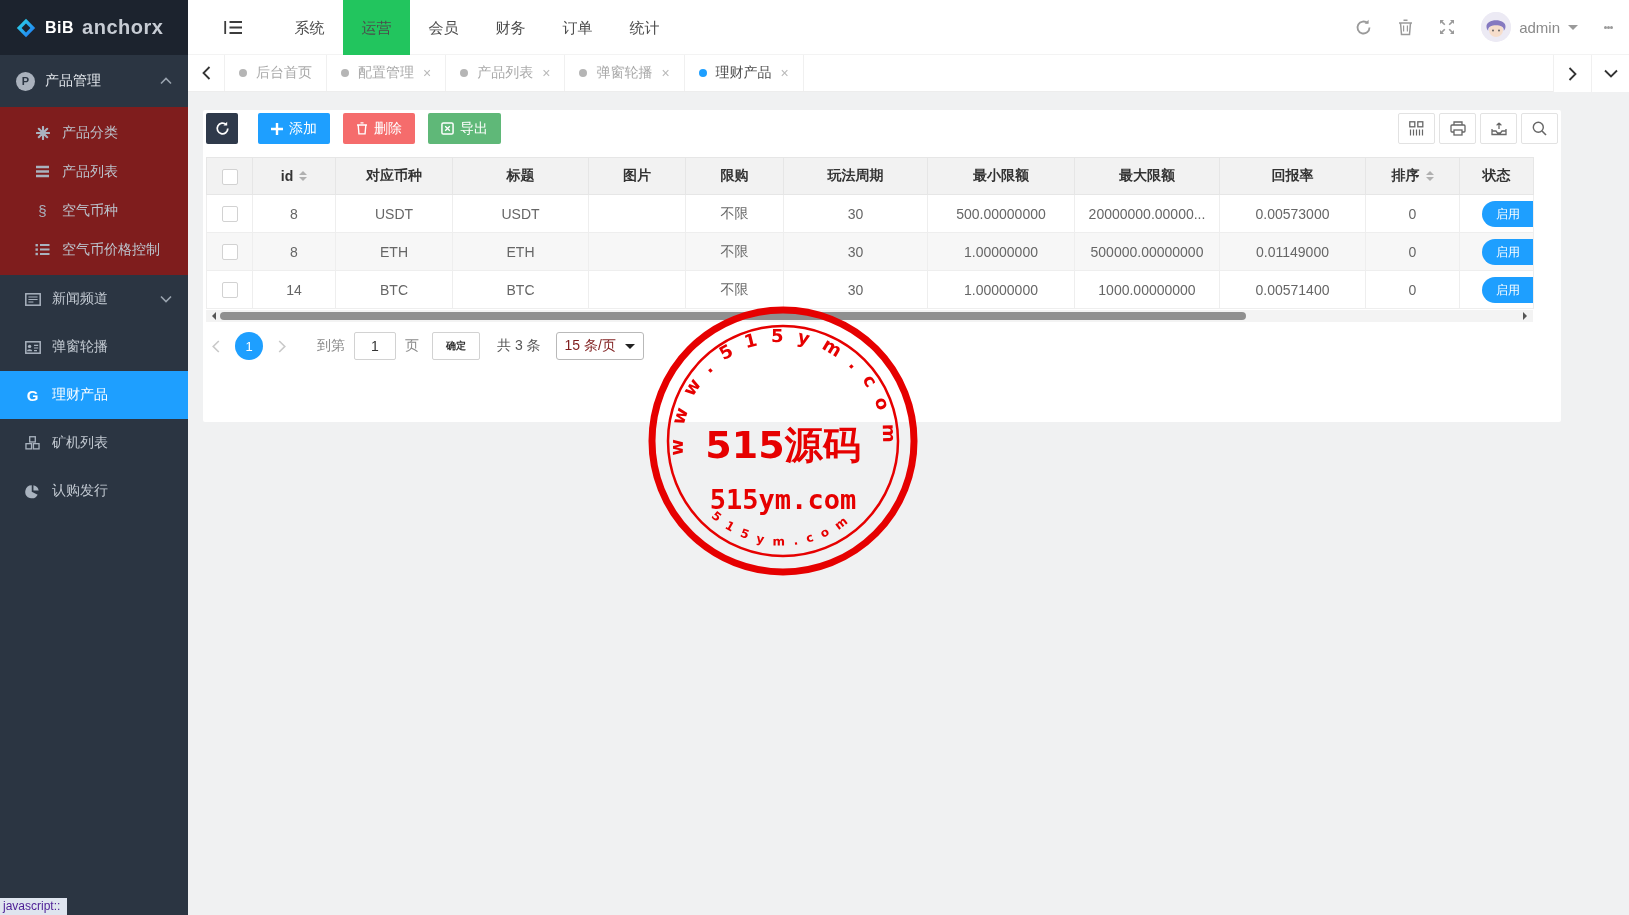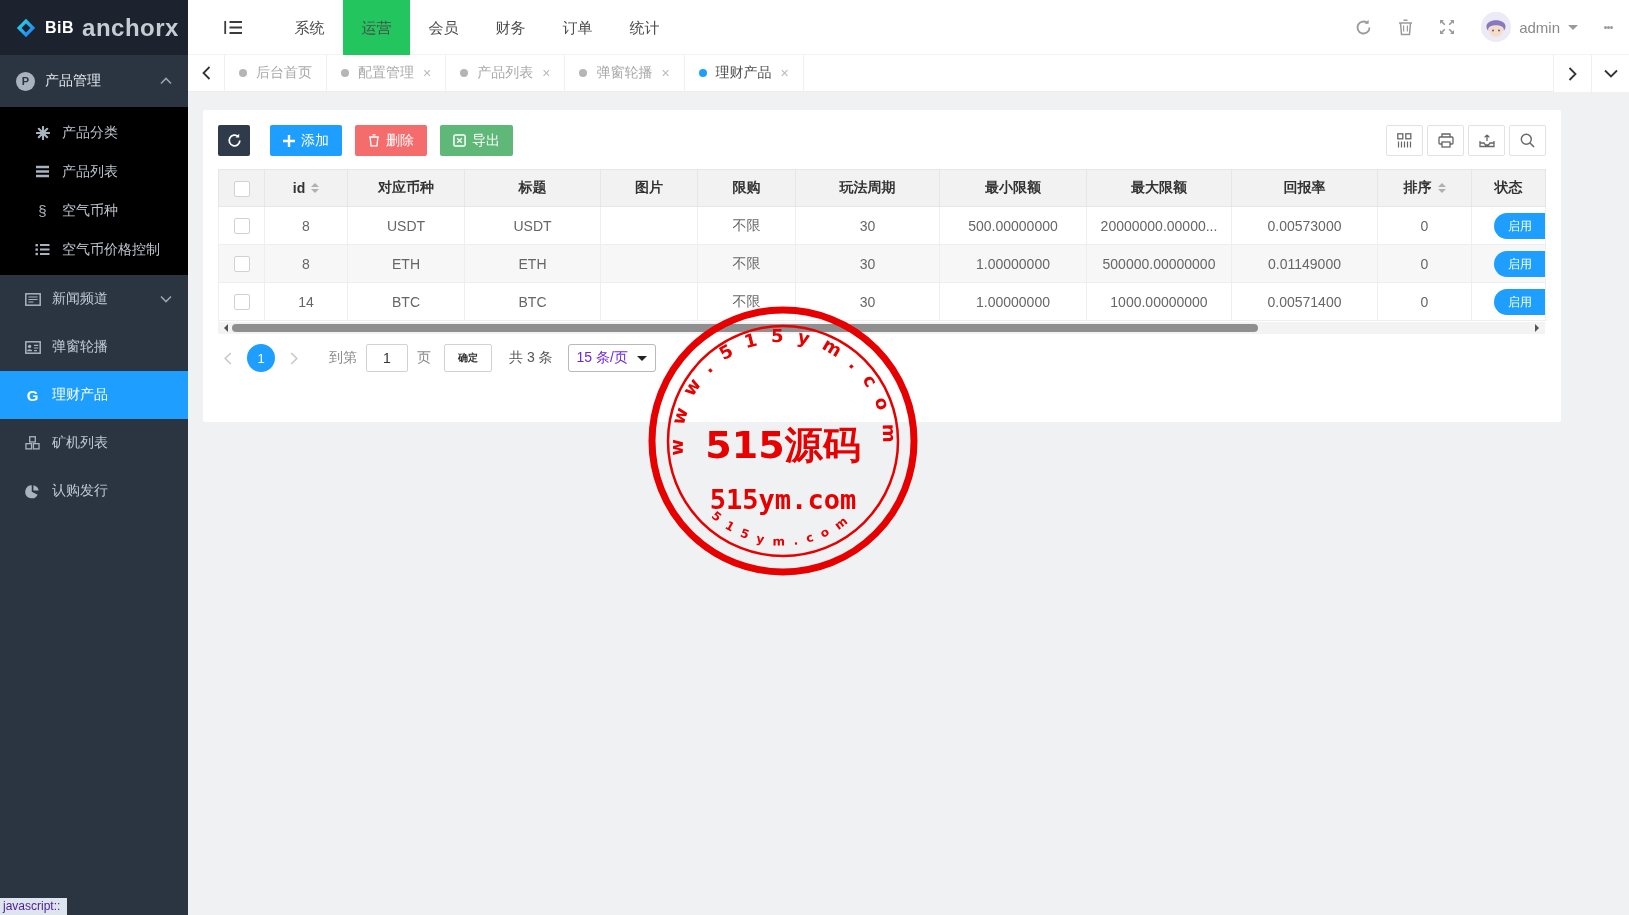--- a/index.html
+++ b/index.html
@@ -2,25 +2,25 @@
 <html><head>
 <meta charset="utf-8">
 <style>
   * { margin:0; padding:0; box-sizing:border-box; }
   html,body { width:1629px; height:915px; overflow:hidden; font-family:"Liberation Sans","DejaVu Sans",sans-serif; font-size:14px; background:#f0f1f2; }
 
   
   .sidebar { position:fixed; left:0; top:0; bottom:0; width:188px; background:#2b3542; z-index:10; }
   .logo { height:55px; background:#1c232e; display:flex; align-items:center; padding-left:15px; gap:8px; }
   .logo-bib { color:#fff; font-weight:bold; font-size:16px; letter-spacing:.5px; }
-  .logo-name { color:#c7ccd4; font-weight:bold; font-size:24px; letter-spacing:.5px; }
+  .logo-name { color:#c7ccd4; font-weight:bold; font-size:20px; letter-spacing:.5px; }
   .menu-section { height:52px; display:flex; align-items:center; padding:0 16px; color:#e3e7ec; cursor:pointer; }
   .menu-section .p-badge { width:19px; height:19px; border-radius:50%; background:#aab2bd; color:#2b3542; font-size:11px; font-weight:bold; display:flex; align-items:center; justify-content:center; margin-right:10px; }
   .menu-section .chev { margin-left:auto; }
-  .submenu { background:#000000; padding:6px 0; }
+  .submenu { background:#7f1d1d; padding:6px 0; }
   .submenu-item { height:39px; display:flex; align-items:center; padding-left:34px; color:#bcc4cd; cursor:pointer; font-size:14px; }
   .submenu-item .ic, .menu-item .ic { width:17px; margin-right:11px; display:flex; justify-content:center; align-items:center; color:#a9b3bf; font-size:15px; }
   .menu-item { height:48px; display:flex; align-items:center; padding-left:24px; color:#c3cad2; cursor:pointer; }
   .menu-item .chev { margin-left:auto; margin-right:16px; }
   .menu-item.active { background:#1E9FFF; color:#fff; }
   .g-badge { font-weight:bold; font-size:15px; color:#fff; }
   svg.sic { display:block; }
 
   
   .header { position:fixed; left:188px; right:0; top:0; height:55px; background:#fff; display:flex; align-items:center; z-index:9; border-bottom:1px solid #f3f3f3; }
@@ -42,21 +42,21 @@
   .tab { display:flex; align-items:center; padding:0 14px; border-right:1px solid #f0f0f0; color:#a9a9a9; cursor:pointer; font-size:14px; }
   .tab .dot { width:8px; height:8px; border-radius:50%; background:#b5b5b5; margin-right:9px; }
   .tab.active { color:#4c4c4c; }
   .tab.active .dot { background:#1E9FFF; }
   .tab .x { margin-left:9px; color:#b9b9b9; font-size:14px; cursor:pointer; }
   .tab-ops { position:absolute; right:0; top:0; height:37px; display:flex; background:#fff; }
   .tab-op { width:38px; height:37px; display:flex; align-items:center; justify-content:center; border-left:1px solid #f0f0f0; cursor:pointer; }
 
   
   .content { position:fixed; left:188px; right:0; top:92px; bottom:0; background:#f0f1f2; }
-  .card { position:absolute; left:15px; top:18px; width:1358px; height:312px; background:#fff; border-radius:2px; padding:15px; }
+  .card { position:absolute; left:15px; top:18px; width:1358px; height:312px; background:#fff; border-radius:2px; padding:3px; }
   .ctoolbar { display:flex; align-items:flex-start; }
   .btn { height:31px; border:none; border-radius:2px; color:#fff; font-size:14px; display:flex; align-items:center; padding:0 13px; cursor:pointer; gap:6px; font-family:inherit; }
   .btn-dark { background:#2f3a4b; width:32px; justify-content:center; padding:0; }
   .btn-add { background:#1E9FFF; margin-left:20px; }
   .btn-del { background:#f56c6c; margin-left:13px; }
   .btn-exp { background:#5FB878; margin-left:13px; }
   .util-group { margin-left:auto; display:flex; gap:4px; }
   .util-btn { width:37px; height:31px; background:#fff; border:1px solid #e2e2e2; border-radius:2px; display:flex; align-items:center; justify-content:center; cursor:pointer; }
 
   table { border-collapse:collapse; table-layout:fixed; width:1327px; margin-top:13px; }
@@ -78,21 +78,21 @@
   .harrow.l { left:2px; border-right-color:#555; }
   .harrow.r { right:2px; border-left-color:#555; }
 
   .pager { display:flex; align-items:center; margin-top:10px; gap:9px; color:#666; }
   .pchev { width:20px; text-align:center; cursor:pointer; display:flex; justify-content:center; }
   .pnum { width:28px; height:28px; border-radius:50%; background:#1E9FFF; color:#fff; display:flex; align-items:center; justify-content:center; font-size:13px; cursor:pointer; }
   .goto-label { margin-left:16px; color:#8a8a8a; }
   .pinput { width:42px; height:28px; border:1px solid #d2d2d2; border-radius:2px; text-align:center; font-size:14px; color:#333; font-family:inherit; }
   .pgbtn { height:28px; padding:0 13px; background:#fff; border:1px solid #d2d2d2; border-radius:2px; font-weight:bold; color:#333; font-size:10px; cursor:pointer; margin-left:4px; font-family:inherit; }
   .ptotal { margin-left:8px; color:#555; }
-  .pselect { margin-left:6px; height:28px; border:1px solid #b9b9b9; border-radius:3px; display:flex; align-items:center; padding:0 8px; gap:9px; color:#6d28d9; cursor:pointer; background:#fff; }
+  .pselect { margin-left:6px; height:28px; border:1px solid #b9b9b9; border-radius:3px; display:flex; align-items:center; padding:0 8px; gap:9px; color:#7f1d1d; cursor:pointer; background:#fff; }
   .pselect .caret { width:0; height:0; border:5px solid transparent; border-top-color:#222; margin-top:5px; }
 
   
   .watermark { position:fixed; left:645px; top:303px; width:276px; height:276px; z-index:40; pointer-events:none; }
 
   
   .status-tip { position:fixed; left:0; bottom:0; background:#dfe5ef; color:#4c1d95; font-size:12px; padding:1px 7px 2px 3px; z-index:60; }
 </style>
 </head>
 <body>

